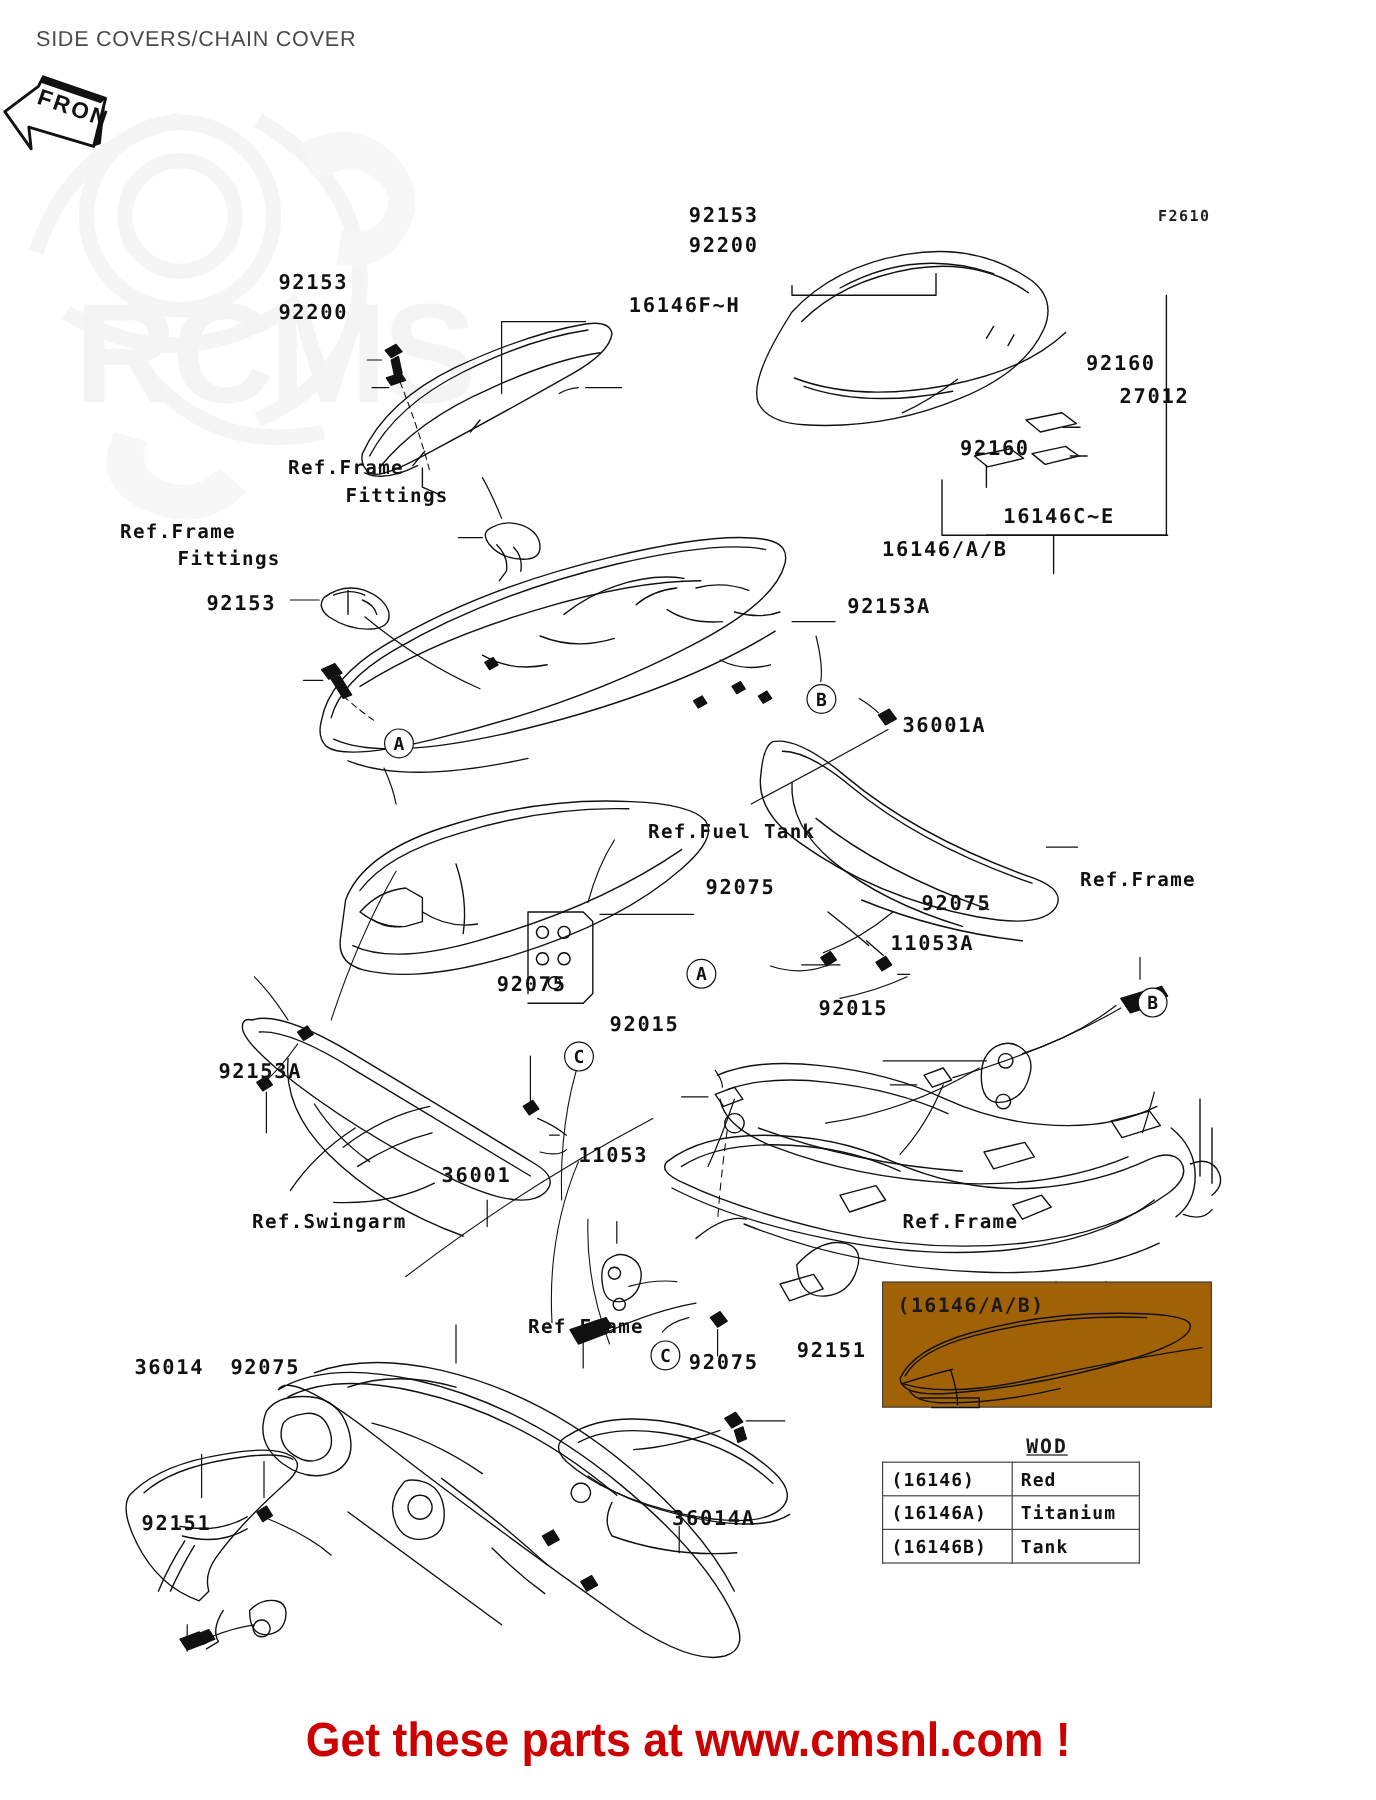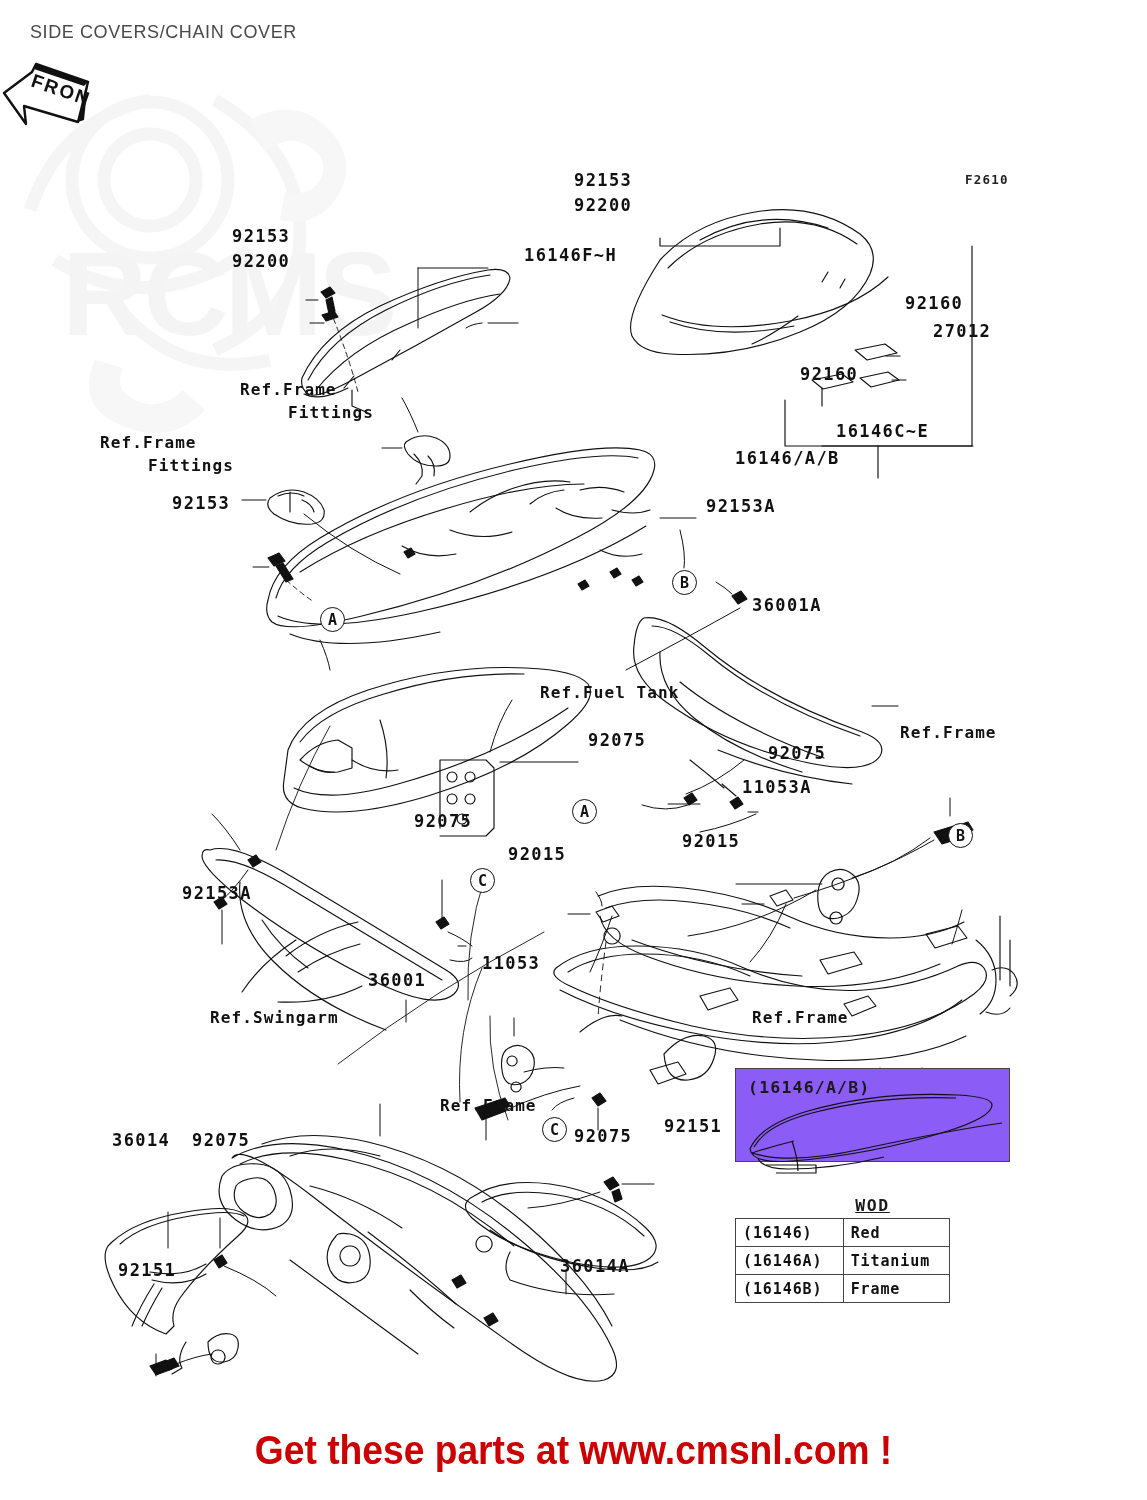--- a/index.html
+++ b/index.html
@@ -34,22 +34,22 @@
     font-family:"DejaVu Sans Mono","Liberation Mono",monospace;
     font-size:15px;font-weight:bold;color:#111;
     display:flex;align-items:center;justify-content:center;background:#fff;
   }
 
   
   #front-badge{position:absolute;left:117px;top:196px;width:92px;height:80px;}
 
   
   #inset-box{
-    position:absolute;left:735px;top:1068px;width:275px;height:94px;
-    border:1.6px solid #444;box-sizing:border-box;background:#8b5cf6;
+    position:absolute;left:735px;top:1068px;width:275px;height:105px;
+    border:1.6px solid #444;box-sizing:border-box;background:#a16207;
   }
   #inset-label{position:absolute;left:12px;top:9px;font-size:16.5px;
     font-weight:bold;letter-spacing:1.2px;}
   #inset-art{position:absolute;left:0;top:22px;width:273px;height:100px;}
 
   
   #wod-head{
     position:absolute;left:735px;top:1196px;width:275px;text-align:center;
     font-size:16.5px;font-weight:bold;letter-spacing:1.6px;text-decoration:underline;
   }
@@ -439,18 +439,18 @@
     <tr>
       <td class="c0">(16146)</td>
       <td class="c1">Red</td>
     </tr>
     <tr>
       <td class="c0">(16146A)</td>
       <td class="c1">Titanium</td>
     </tr>
     <tr>
       <td class="c0">(16146B)</td>
-      <td class="c1">Frame</td>
+      <td class="c1">Tank</td>
     </tr>
   </tbody>
 </table>
 
 <div id="footer">Get these parts at www.cmsnl.com !</div>
 
 </body></html>

